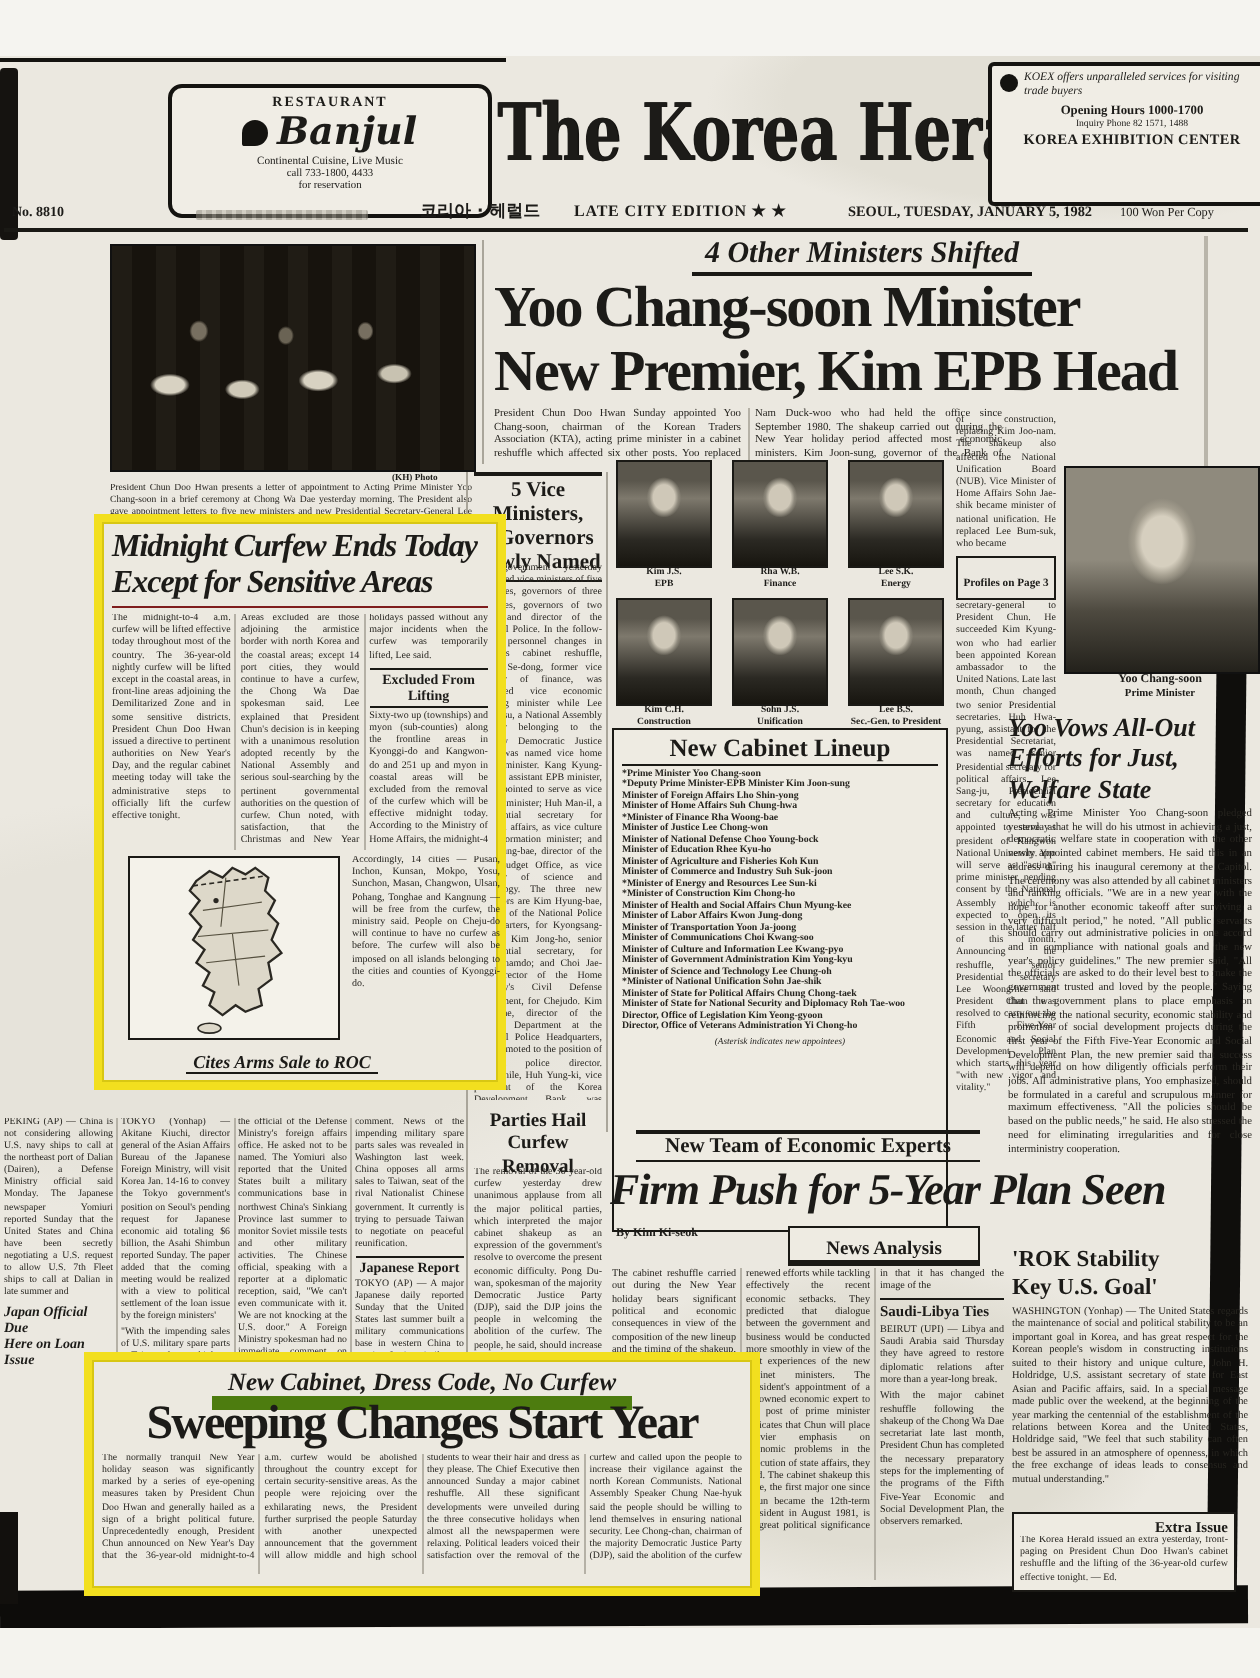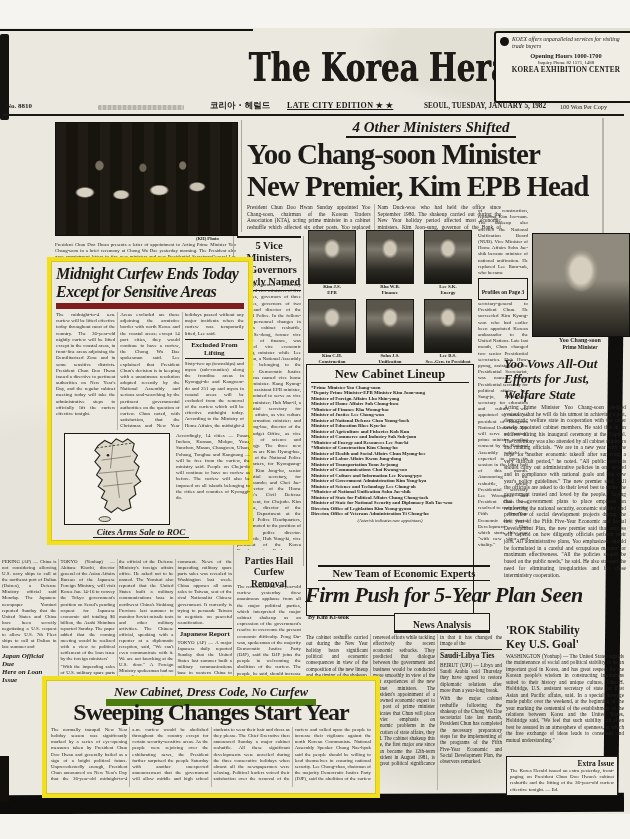--- a/index.html
+++ b/index.html
@@ -40,39 +40,49 @@
 
   <div class="abs" style="left:0;top:29px;width:253px;height:2px;background:#141310;"></div>
   <div class="abs" style="left:0;top:34px;width:9px;height:86px;background:#151310;border-radius:2px;"></div>
   <div class="abs" style="left:606px;top:296px;width:15px;height:502px;background:#0f0e0c;transform:rotate(.6deg);"></div>
   <div class="abs" style="left:602px;top:118px;width:2px;height:180px;background:#b9b5aa;"></div>
   <div class="abs" style="left:0;top:794px;width:624px;height:19px;background:#0d0c0a;transform:rotate(-.25deg);"></div>
   <div class="abs" style="left:0;top:756px;width:9px;height:46px;background:#12100d;"></div>
   <div class="abs" style="left:0;top:814px;width:630px;height:25px;background:#f4f3ee;"></div>
   <div class="abs" style="left:0;top:0;width:630px;height:28px;background:#f5f4f0;"></div>
 
+  <div class="abs adbox" style="left:84px;top:42px;width:158px;height:60px;text-align:center;padding-top:3px;">
+    <div style="font-size:7px;font-weight:bold;letter-spacing:1px;">RESTAURANT</div>
+    <div style="display:flex;align-items:center;justify-content:center;gap:4px;">
+      <span style="width:13px;height:13px;border-radius:50% 50% 50% 10%;background:#141310;display:inline-block;"></span>
+      <span style="font-family:'DejaVu Serif',serif;font-weight:bold;font-size:19px;font-style:italic;">Banjul</span>
+    </div>
+    <div style="font-size:5.6px;margin-top:1px;">Continental Cuisine, Live Music</div>
+    <div style="font-size:5.4px;">call 733-1800, 4433</div>
+    <div style="font-size:5.4px;">for reservation</div>
+  </div>
 
   <div class="abs" style="left:246px;top:42px;width:252px;height:56px;text-align:center;">
     <div class="masthead" style="margin-top:8px;">The Korea Herald</div>
   </div>
 
   <div class="abs adbox" style="left:494px;top:31px;width:132px;height:62px;border-radius:3px;padding:3px 4px;text-align:center;">
     <div style="display:flex;gap:3px;align-items:flex-start;text-align:left;">
       <span style="width:9px;height:9px;border-radius:50%;background:#141310;flex:0 0 auto;margin-top:1px;"></span>
       <span style="font-size:5.8px;font-style:italic;line-height:1.2;">KOEX offers unparalleled services for visiting trade buyers</span>
     </div>
     <div style="font-size:6.4px;font-weight:bold;margin-top:2px;">Opening Hours 1000-1700</div>
     <div style="font-size:4.8px;margin-top:1px;">Inquiry Phone 82 1571, 1488</div>
     <div style="font-size:7.2px;font-weight:bold;letter-spacing:.2px;margin-top:1px;">KOREA EXHIBITION CENTER</div>
   </div>
 
   <div class="abs" style="left:6px;top:102px;font-size:7px;font-weight:bold;">No. 8810</div>
   <div class="abs smudge" style="left:98px;top:105px;width:86px;height:5px;"></div>
   <div class="abs" style="left:210px;top:100px;font-size:8.5px;font-weight:bold;font-family:'DejaVu Sans',sans-serif;">코리아 · 헤럴드</div>
-  <div class="abs" style="left:287px;top:101px;font-size:8px;font-weight:bold;letter-spacing:.4px;text-decoration:underline;">LATE CITY EDITION ★ ★</div>
+  <div class="abs" style="left:287px;top:101px;font-size:8px;font-weight:bold;letter-spacing:.4px;">LATE CITY EDITION ★ ★</div>
   <div class="abs" style="left:424px;top:102px;font-size:7.2px;font-weight:bold;">SEOUL, TUESDAY, JANUARY 5, 1982</div>
   <div class="abs" style="left:560px;top:103px;font-size:6.2px;">100 Won Per Copy</div>
   <div class="abs" style="left:2px;top:114px;width:622px;height:2px;background:#1a1915;"></div>
 
   <div class="abs" style="left:55px;top:122px;width:181px;height:112px;border:1px solid #111;
        background:
         radial-gradient(ellipse 16px 9px at 16% 62%, #d8d2c2 0 45%, transparent 62%),
         radial-gradient(ellipse 14px 8px at 36% 64%, #cfc9b8 0 45%, transparent 62%),
         radial-gradient(ellipse 16px 9px at 57% 60%, #d8d2c2 0 45%, transparent 62%),
         radial-gradient(ellipse 14px 8px at 78% 57%, #c8c2b1 0 45%, transparent 62%),
@@ -194,21 +204,21 @@
 Key U.S. Goal'</div>
   <div class="abs bt" style="left:506px;top:653px;width:118px;height:100px;font-size:5.2px;overflow:hidden;">WASHINGTON (Yonhap) — The United States regards the maintenance of social and political stability to be an important goal in Korea, and has great respect for the Korean people's wisdom in constructing institutions suited to their history and unique culture, John H. Holdridge, U.S. assistant secretary of state for East Asian and Pacific affairs, said. In a special message made public over the weekend, at the beginning of the year marking the centennial of the establishment of the relations between Korea and the United States, Holdridge said, "We feel that such stability can often best be assured in an atmosphere of openness, in which the free exchange of ideas leads to consensus and mutual understanding."</div>
 
   <div class="abs boxed" style="left:506px;top:756px;width:112px;height:40px;padding:2px 3px;box-sizing:border-box;background:#eeebe2;">
     <div style="font-size:7.5px;font-weight:bold;text-align:right;">Extra Issue</div>
     <div class="bt" style="font-size:5px;overflow:hidden;height:26px;">The Korea Herald issued an extra yesterday, front-paging on President Chun Doo Hwan's cabinet reshuffle and the lifting of the 36-year-old curfew effective tonight. — Ed.</div>
   </div>
 
   <div class="abs hi-box" style="left:47px;top:257px;width:206px;height:288px;box-sizing:border-box;background:#ece9e0;padding:4px 5px;">
     <div class="kicker-ital" style="font-size:16px;letter-spacing:-.5px;">Midnight Curfew Ends Today</div>
-    <div class="kicker-ital" style="font-size:16px;letter-spacing:-.5px;border-bottom:6px solid #7f1d1d;padding-bottom:2px;margin-bottom:3px;font-family:Liberation Serif, serif;">Except for Sensitive Areas</div>
+    <div class="kicker-ital" style="font-size:16px;letter-spacing:-.5px;border-bottom:1px solid #7f1d1d;padding-bottom:2px;margin-bottom:3px;font-family:Liberation Serif, serif;">Except for Sensitive Areas</div>
     <div style="columns:3;column-gap:5px;column-rule:1px solid #b5b1a6;height:118px;overflow:hidden;">
       <p class="bt" style="font-size:5px;">The midnight-to-4 a.m. curfew will be lifted effective today throughout most of the country. The 36-year-old nightly curfew will be lifted except in the coastal areas, in front-line areas adjoining the Demilitarized Zone and in some sensitive districts. President Chun Doo Hwan issued a directive to pertinent authorities on New Year's Day, and the regular cabinet meeting today will take the administrative steps to officially lift the curfew effective tonight.</p>
       <p class="bt" style="font-size:5px;">Areas excluded are those adjoining the armistice border with north Korea and the coastal areas; except 14 port cities, they would continue to have a curfew, the Chong Wa Dae spokesman said. Lee explained that President Chun's decision is in keeping with a unanimous resolution adopted recently by the National Assembly and serious soul-searching by the pertinent governmental authorities on the question of curfew. Chun noted, with satisfaction, that the Christmas and New Year holidays passed without any major incidents when the curfew was temporarily lifted, Lee said.</p>
       <div class="subhead" style="font-size:7px;text-align:center;border-top:1px solid #1a1915;border-bottom:1px solid #1a1915;margin:2px 0;padding:1px 0;">Excluded From Lifting</div>
       <p class="bt" style="font-size:5px;">Sixty-two up (townships) and myon (sub-counties) along the frontline areas in Kyonggi-do and Kangwon-do and 251 up and myon in coastal areas will be excluded from the removal of the curfew which will be effective midnight today. According to the Ministry of Home Affairs, the midnight-4 a.m. curfew will not be lifted in 30 up and myon in Kyonggi-do and 32 up and myon in Kangwon-do in rear areas bordering the coast.</p>
     </div>
     <div style="position:relative;height:92px;margin-top:3px;">
       <div class="abs" style="left:8px;top:0;width:104px;height:90px;background:#f4f2ea;border:1px solid #1a1915;">
         <svg viewBox="0 0 90 110" width="104" height="90" preserveAspectRatio="xMidYMid meet">
           <path d="M22,14 L30,8 L38,12 L44,6 L52,10 L58,6 L66,12 L64,20 L70,26 L66,34 L72,40 L68,50 L74,58 L66,64 L68,74 L60,80 L62,90 L52,94 L46,90 L38,96 L30,90 L33,82 L26,78 L30,70 L22,64 L27,56 L20,50 L25,42 L18,34 L24,26 L18,20 Z" fill="#ddd8c9" stroke="#2a2822" stroke-width="1.4"></path>

